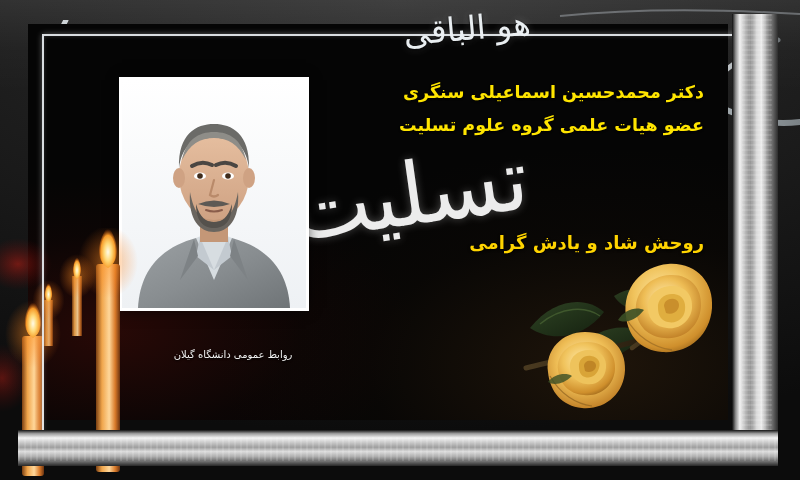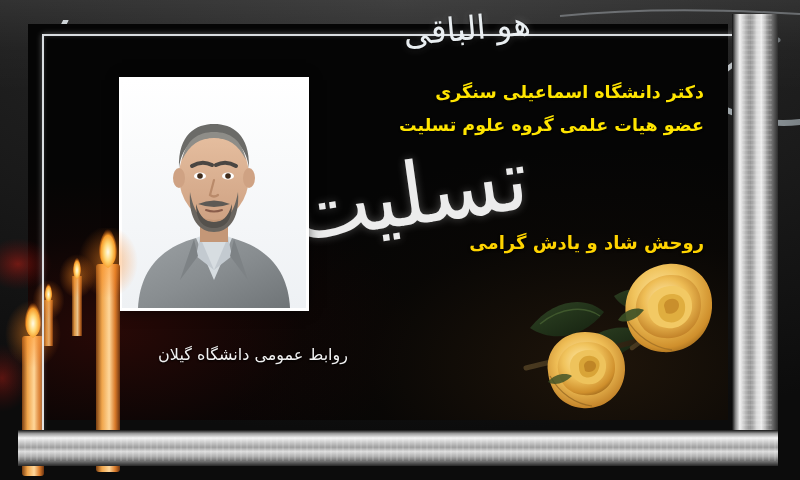--- a/index.html
+++ b/index.html
@@ -93,22 +93,22 @@
 
   
   .textblock{position:absolute;right:96px;top:76px;width:330px;text-align:right;}
   .line-name,.line-role{color:#ffe500;font-size:17.5px;font-weight:bold;
      line-height:33px;white-space:nowrap;letter-spacing:.2px;
      text-shadow:0 1px 2px rgba(0,0,0,.95);}
   .line-wish{position:absolute;right:96px;top:228px;width:330px;text-align:right;
      color:#ffd400;font-size:18px;font-weight:bold;line-height:30px;
      white-space:nowrap;text-shadow:0 1px 3px rgba(0,0,0,.95);}
 
-  .credit{position:absolute;left:118px;top:344px;width:230px;text-align:right;
-     color:#f2f2f2;font-size:16px;line-height:22px;white-space:nowrap;
+  .credit{position:absolute;left:118px;top:344px;width:230px;text-align:center;
+     color:#f2f2f2;font-size:10px;line-height:22px;white-space:nowrap;
      text-shadow:0 1px 2px rgba(0,0,0,.95);}
 </style>
 </head>
 <body>
 
 <div id="stage">
 
   <div class="outer-plate"></div>
   <div class="outer-sheen"></div>
 
@@ -306,21 +306,21 @@
 
   <div class="frame">
     <div class="liner"></div>
     <div class="col-right"></div>
     <div class="col-right-tex"></div>
     <div class="row-bottom"></div>
     <div class="row-bottom-tex"></div>
   </div>
 
   <div class="textblock">
-    <div class="line-name">دکتر دانشگاه اسماعیلی سنگری</div>
+    <div class="line-name">دکتر محمدحسین اسماعیلی سنگری</div>
     <div class="line-role">عضو هیات علمی گروه علوم تسلیت</div>
   </div>
 
   <div class="line-wish">روحش شاد و یادش گرامی</div>
 
   <div class="credit">روابط عمومی دانشگاه گیلان</div>
 
 </div>
 
 </body></html>

